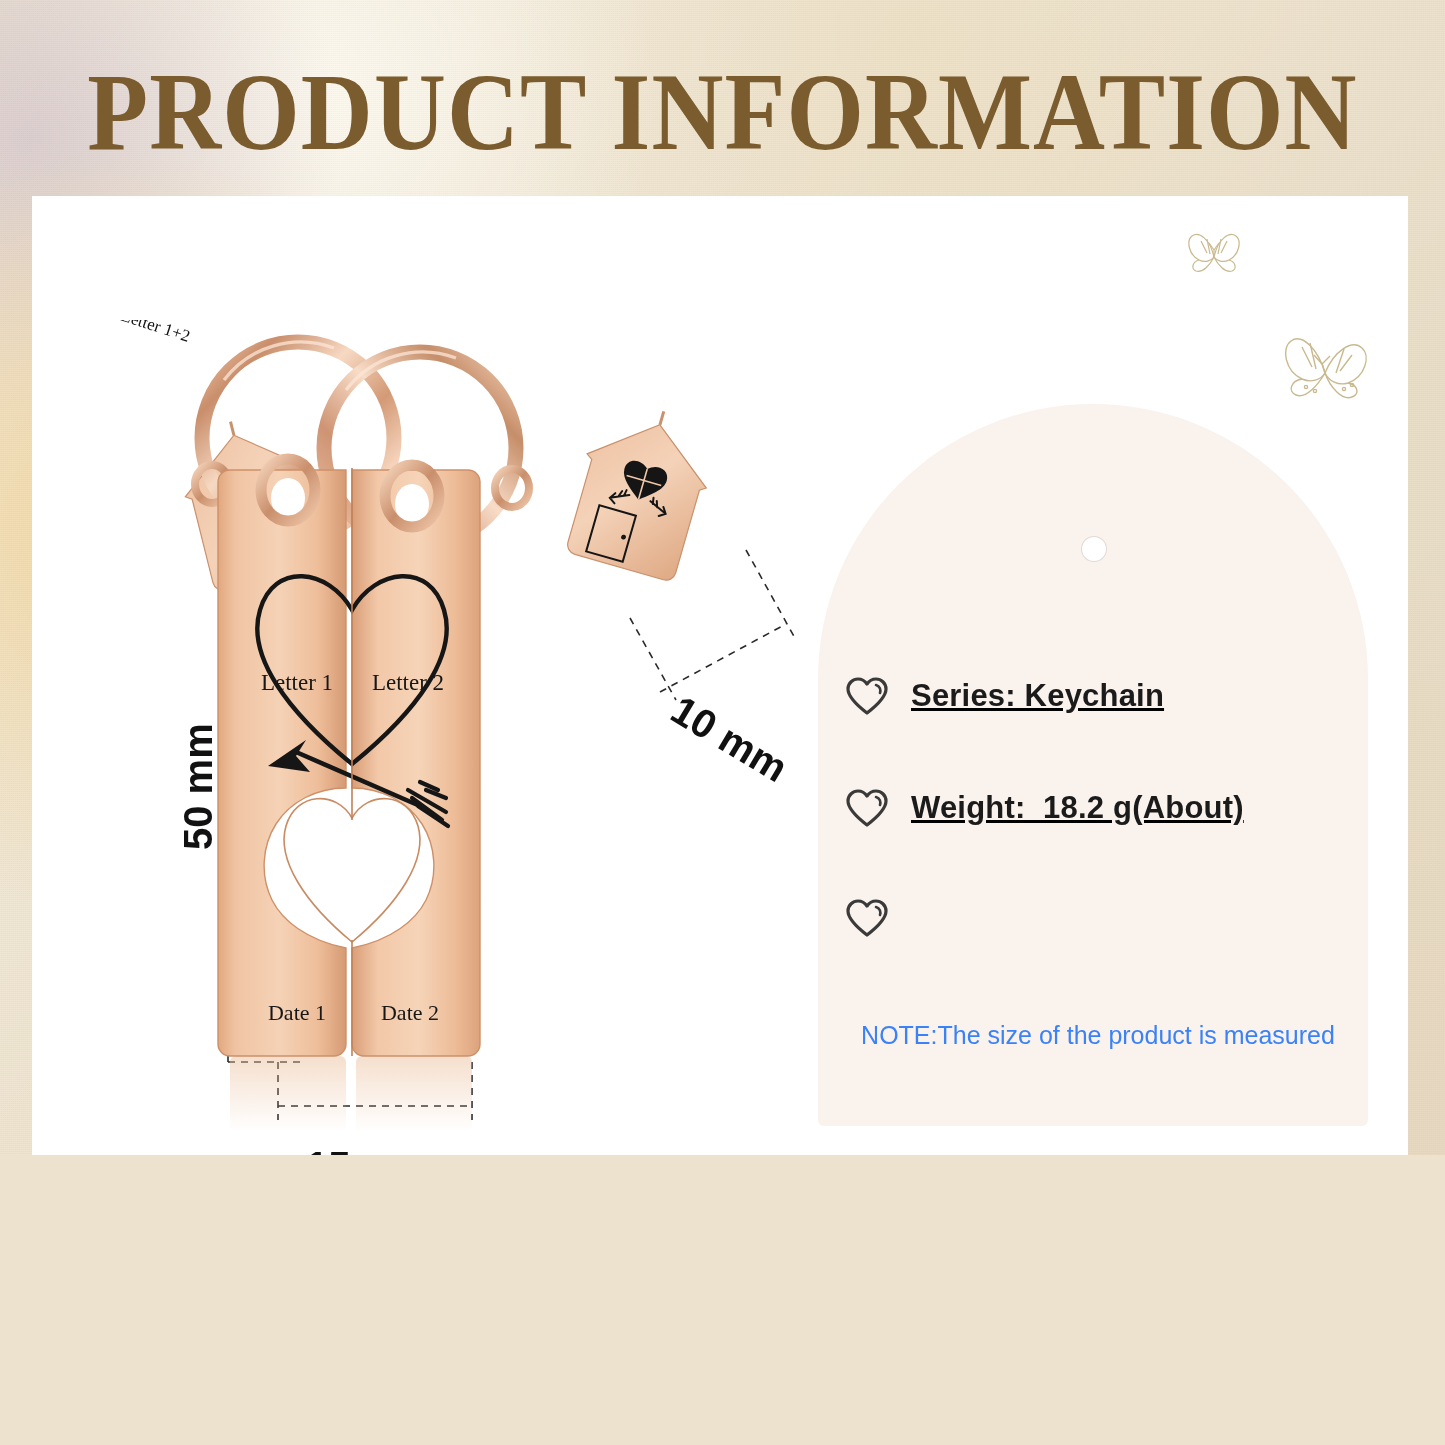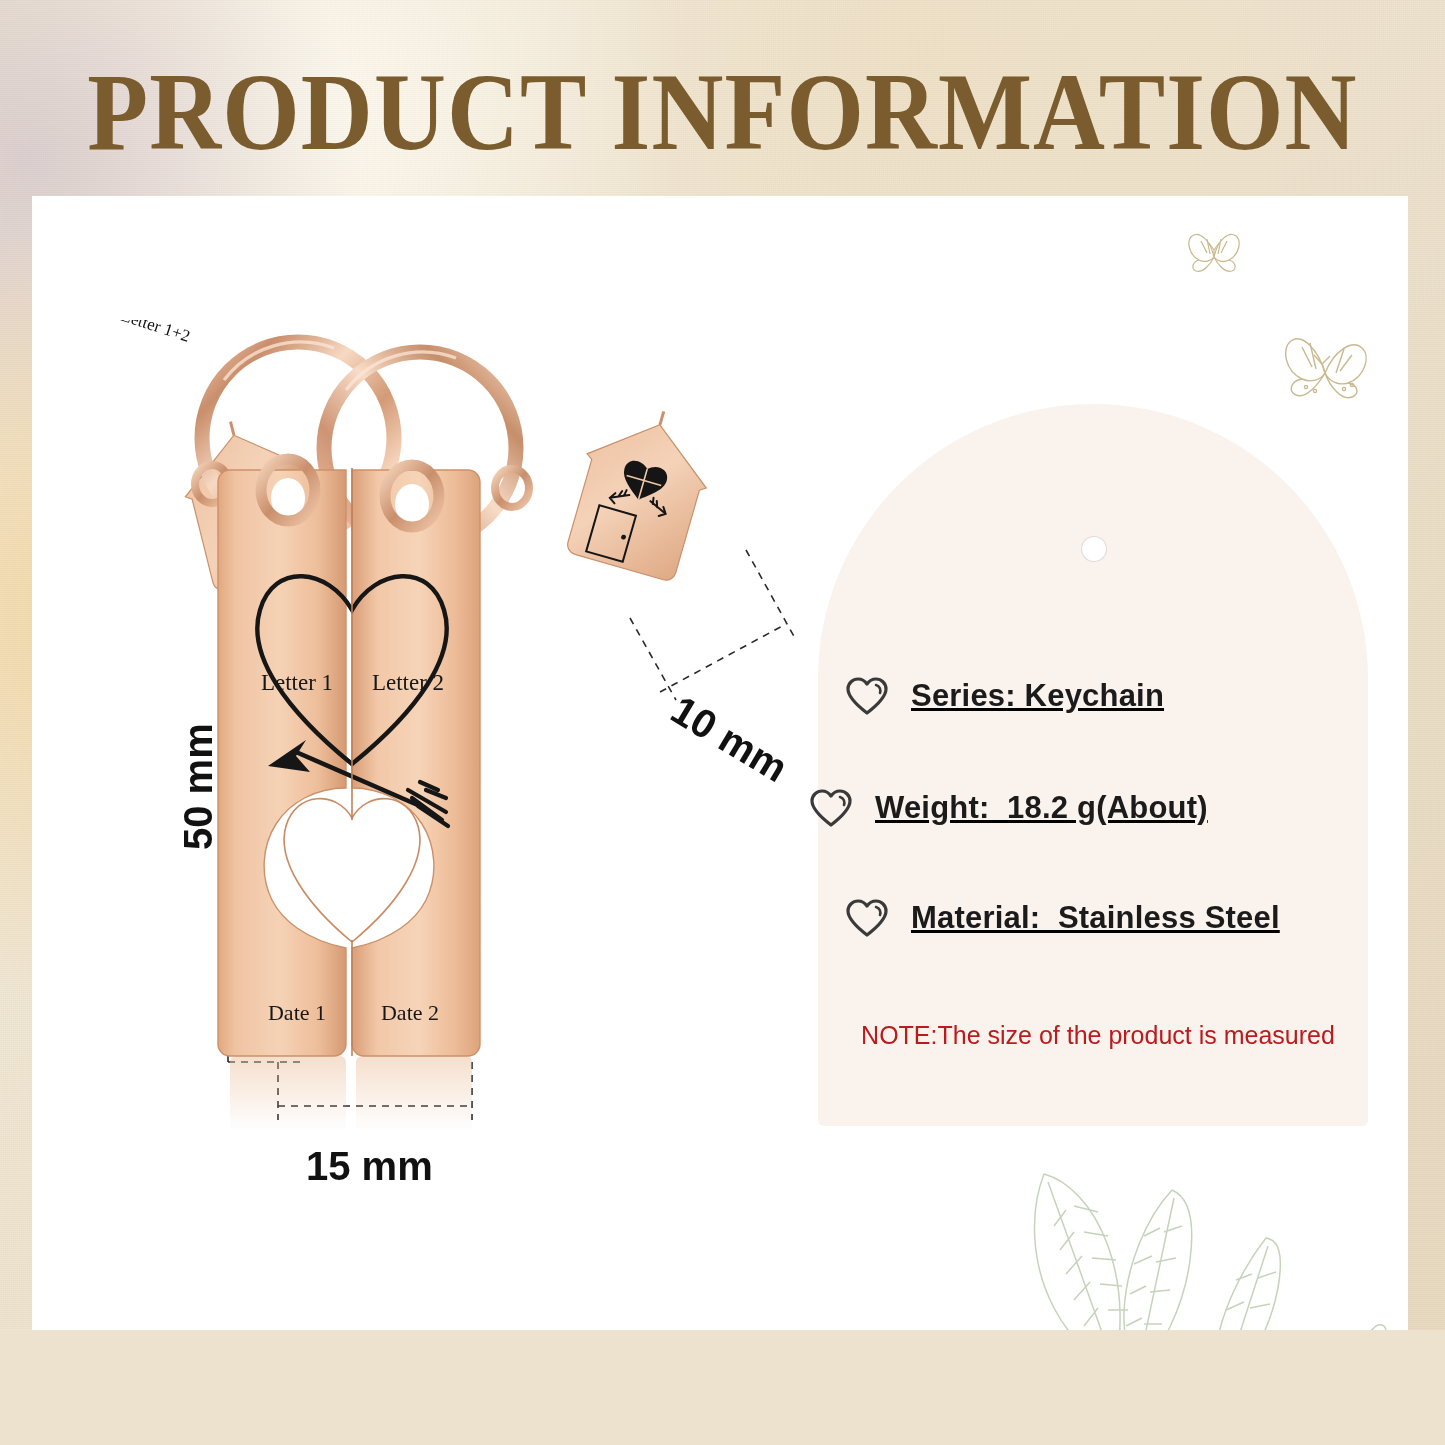--- a/index.html
+++ b/index.html
@@ -4,21 +4,21 @@
 <title>Product Information</title>
 <style>
   html,body{margin:0;padding:0;}
   body{
     width:1445px;height:1445px;
     font-family:"Liberation Sans", sans-serif;
     overflow:hidden;
     background:#EDE2CE;
   }
   #page{
-    position:relative;width:1445px;height:1330px;overflow:hidden;
+    position:relative;width:1445px;height:1155px;overflow:hidden;
     background:
       radial-gradient(circle at 8% 46%, rgba(243,214,158,.85) 0%, rgba(243,214,158,0) 26%),
       radial-gradient(circle at 2% 12%, rgba(214,199,205,.75) 0%, rgba(214,199,205,0) 18%),
       radial-gradient(circle at 22% 8%, rgba(255,252,243,.9) 0%, rgba(255,252,243,0) 22%),
       radial-gradient(circle at 63% 3%, rgba(238,224,196,.7) 0%, rgba(238,224,196,0) 30%),
       radial-gradient(circle at 98% 96%, rgba(233,218,193,.8) 0%, rgba(233,218,193,0) 30%),
       linear-gradient(135deg,#EFE6D4 0%,#F3EBDB 20%,#EFE5D1 45%,#EADFC9 70%,#E8DCC6 100%);
   }
   
   #grain{
@@ -82,21 +82,21 @@
     font-family:"Liberation Sans", sans-serif;
     font-weight:bold;font-size:31px;color:#1B1B1B;white-space:pre;
     letter-spacing:.2px;
   }
 
   
   #note{
     position:absolute;left:838px;top:1014px;width:520px;
     text-align:center;
     font-family:"Liberation Sans", sans-serif;
-    font-size:25px;color:#b91c1c;line-height:1.75;
+    font-size:25px;color:#3b82f6;line-height:1.75;
   }
 
   
   #product{position:absolute;left:120px;top:320px;width:700px;height:920px;}
 
   .charm-label{
     position:absolute;font-family:"Liberation Serif", serif;color:#141414;white-space:nowrap;
   }
   #charmLabelL{left:196px;top:712px;font-size:17px;transform:rotate(18deg);transform-origin:left top;}
   #charmLabelR{left:630px;top:705px;font-size:17px;transform:rotate(-20deg);transform-origin:left top;}
@@ -158,34 +158,33 @@
     <div id="tagcard-hole" style="left:1049px;top:340px;"></div>
 
     <div class="spec-row" id="spec0" style="left:813px;top:480px;">
       <svg class="spec-heart" viewBox="0 0 44 40">
         <path d="M22 37 C9 27 3 20 3 13 C3 7 8 3 13 3 C17 3 20 5 22 8 C24 5 27 3 31 3 C36 3 41 7 41 13 C41 20 35 27 22 37 Z" fill="none" stroke="#3A3A3A" stroke-width="3.2" stroke-linejoin="round"></path>
         <path d="M31 9 C35 10 36 14 35 17" fill="none" stroke="#3A3A3A" stroke-width="2.6" stroke-linecap="round"></path>
       </svg>
       <span class="spec-text">Series: Keychain</span>
     </div>
 
-    <div class="spec-row" id="spec1" style="left:777px;top:592px;">
+    <div class="spec-row" id="spec1" style="left:813px;top:592px;">
       <svg class="spec-heart" viewBox="0 0 44 40">
         <path d="M22 37 C9 27 3 20 3 13 C3 7 8 3 13 3 C17 3 20 5 22 8 C24 5 27 3 31 3 C36 3 41 7 41 13 C41 20 35 27 22 37 Z" fill="none" stroke="#3A3A3A" stroke-width="3.2" stroke-linejoin="round"></path>
         <path d="M31 9 C35 10 36 14 35 17" fill="none" stroke="#3A3A3A" stroke-width="2.6" stroke-linecap="round"></path>
       </svg>
       <span class="spec-text">Weight:  18.2 g(About)</span>
     </div>
 
     <div class="spec-row" id="spec2" style="left:813px;top:702px;">
       <svg class="spec-heart" viewBox="0 0 44 40">
         <path d="M22 37 C9 27 3 20 3 13 C3 7 8 3 13 3 C17 3 20 5 22 8 C24 5 27 3 31 3 C36 3 41 7 41 13 C41 20 35 27 22 37 Z" fill="none" stroke="#3A3A3A" stroke-width="3.2" stroke-linejoin="round"></path>
         <path d="M31 9 C35 10 36 14 35 17" fill="none" stroke="#3A3A3A" stroke-width="2.6" stroke-linecap="round"></path>
       </svg>
-      <span class="spec-text">Material:  Stainless Steel</span>
     </div>
 
     <div id="note" style="left:806px;top:818px;">
       <div>NOTE:The size of the product is measured</div>
     </div>
 
     <svg id="product" viewBox="0 0 700 920" style="left:88px;top:124px;width:700px;height:920px;">
       <defs>
         <linearGradient id="ringG" x1="0" y1="0" x2="1" y2="1">
           <stop offset="0%" stop-color="#F3C9AE"></stop>

